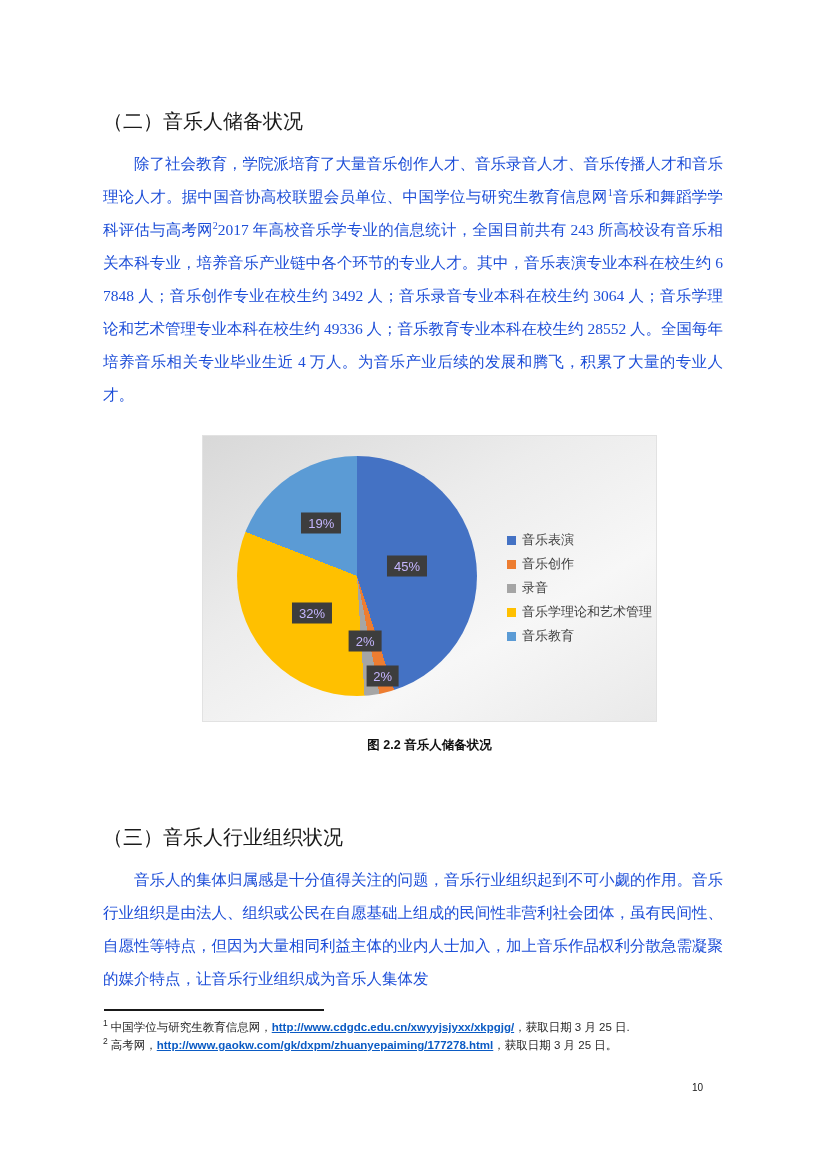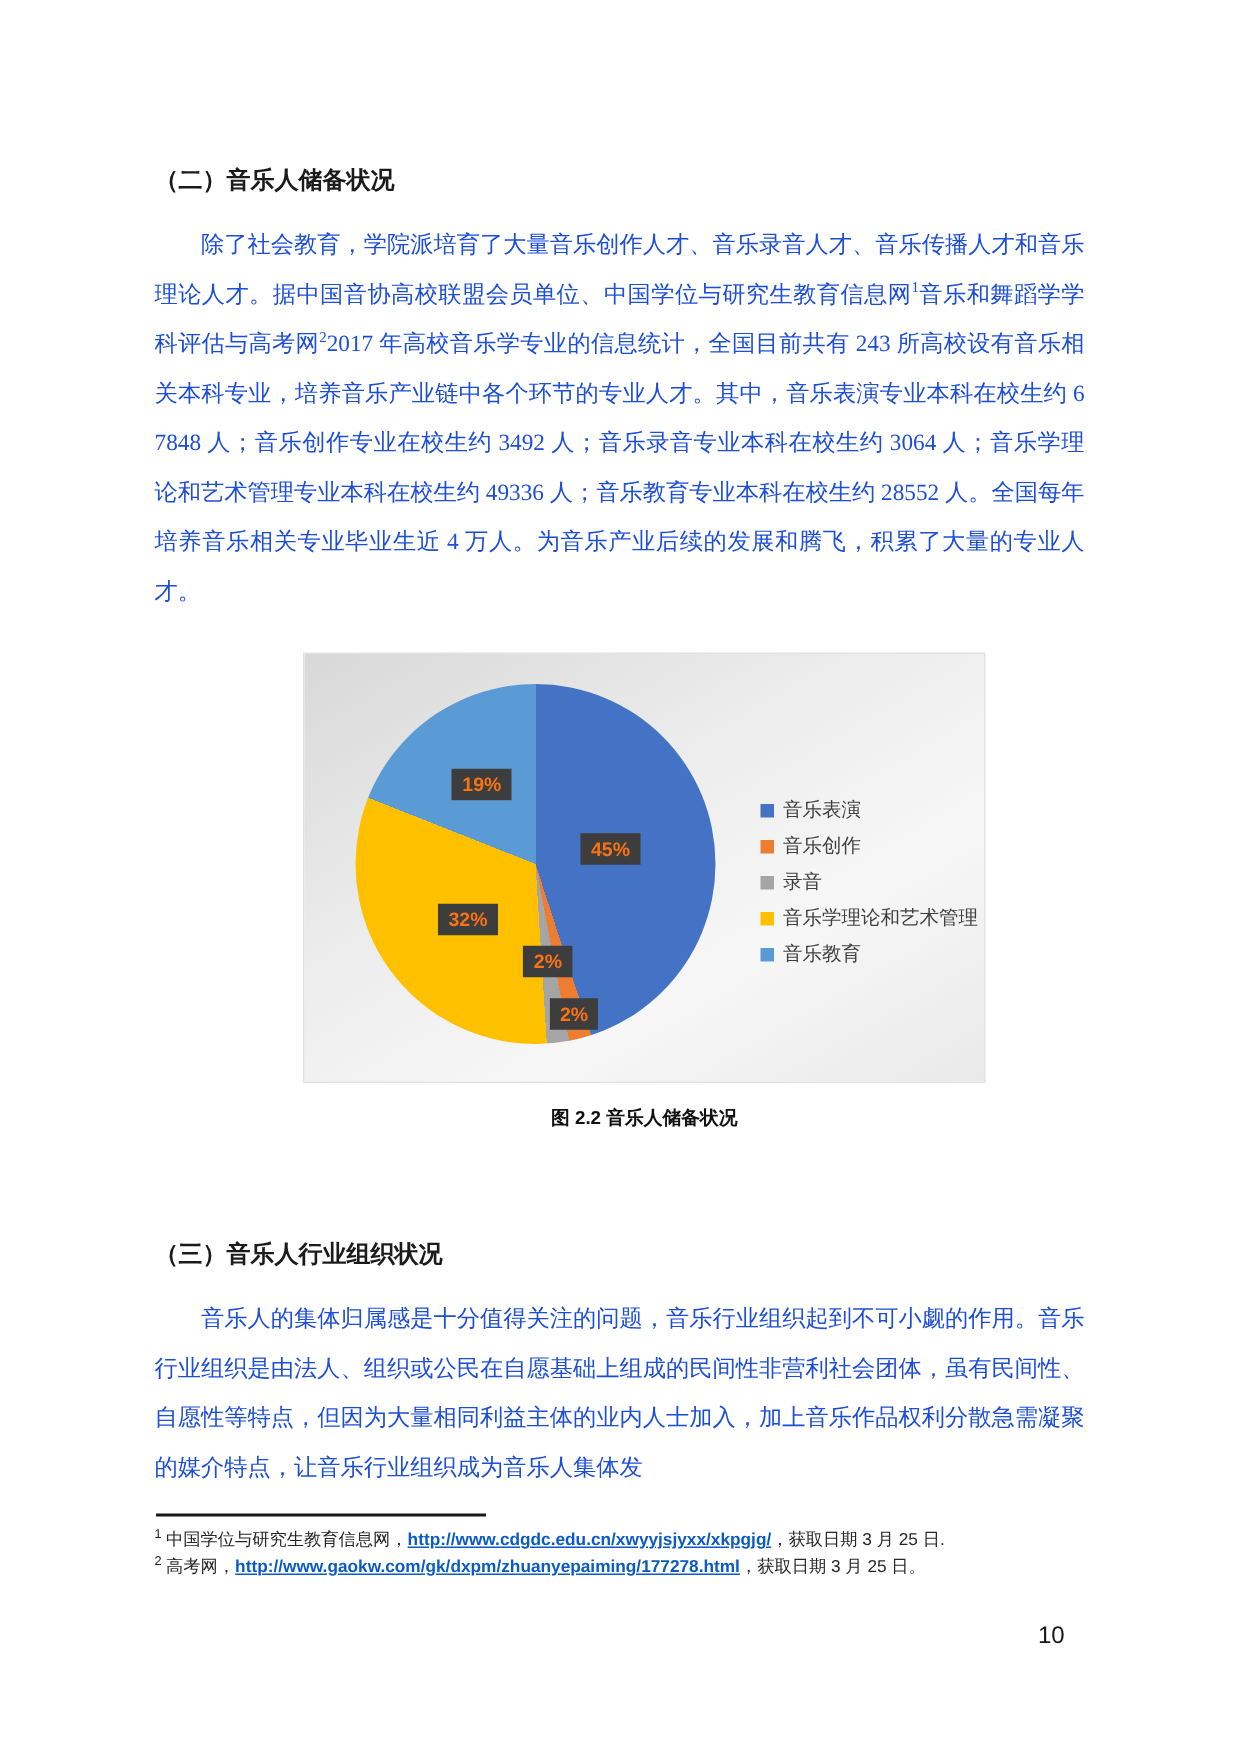--- a/index.html
+++ b/index.html
@@ -1,53 +1,53 @@
 <!DOCTYPE html>
 <html><head>
 <meta charset="utf-8">
 <style>
   html,body{margin:0;padding:0;background:#ffffff;}
   .page{position:relative;width:827px;height:1169px;background:#ffffff;overflow:hidden;
         font-family:"Liberation Serif","DejaVu Serif",serif;color:#1f1f1f;}
   .content{position:absolute;left:103px;top:0;width:620px;}
 
-  .sec-heading{margin:0;font-size:16px;line-height:20px;font-weight:700;color:#1b1b1b;}
+  .sec-heading{margin:0;font-size:20px;line-height:20px;font-weight:400;color:#1b1b1b;}
   .sec-heading.first{margin-top:111px;}
   .sec-heading.second{margin-top:74px;}
 
   p.body{margin:16px 0 0;font-size:15.5px;line-height:33px;text-align:justify;
          text-indent:31px;word-break:break-all;color:#1d4ed8;}
   p.body .bsup{font-size:10px;vertical-align:super;line-height:0;}
 
   
   .chart{position:relative;width:455px;height:287px;margin:24px 0 0 99px;
          border:1px solid #e2e2e2;box-sizing:border-box;
          background:linear-gradient(150deg,#d8d8d8 0%,#ececec 38%,#f7f7f7 68%,#e9e9e9 100%);}
   .pie-area{position:absolute;left:34px;top:20px;width:240px;height:240px;}
   .pie{width:240px;height:240px;border-radius:50%;}
   .slice-label{position:absolute;transform:translate(-50%,-50%);
-               background:#3d3d3d;color:#f97316;padding:3px 7px;white-space:nowrap;
-               font-family:"Liberation Sans",sans-serif;font-size:13px;font-weight:bold;}
+               background:#3d3d3d;color:#c4b5fd;padding:3px 7px;white-space:nowrap;
+               font-family:"Liberation Sans",sans-serif;font-size:13px;font-weight:normal;}
   .legend{position:absolute;left:304px;top:92px;}
   .legend-item{display:flex;align-items:center;height:24px;}
   .legend-item .swatch{width:9px;height:9px;margin-right:6px;flex:none;}
   .legend-item .legend-text{font-family:"Liberation Sans",sans-serif;font-size:13px;color:#3f3f3f;white-space:nowrap;}
 
   .caption{width:455px;margin:15px 0 0 99px;text-align:center;
            font-family:"Liberation Sans",sans-serif;font-size:12.5px;font-weight:bold;
            line-height:16px;color:#111111;}
 
   
   .fn-rule{width:220px;height:0;border:none;border-top:2px solid #191919;margin:14px 0 7px 1px;}
   .footnote{font-family:"Liberation Sans",sans-serif;font-size:11.5px;line-height:18px;color:#262626;}
   .fn-marker{font-size:8.5px;vertical-align:super;line-height:0;margin-right:3px;}
   .fn-link{color:#0b5bc4;text-decoration:underline;font-weight:bold;}
 
   .page-num{position:absolute;left:692px;top:1082px;
-            font-family:"Liberation Sans",sans-serif;font-size:16px;color:#161616;}
+            font-family:"Liberation Sans",sans-serif;font-size:10px;color:#161616;}
 </style>
 </head>
 <body>
 
 <div class="page">
   <div class="content">
 
     <h2 class="sec-heading first">（二）音乐人储备状况</h2>
 
     <p class="body"><span>除了社会教育，学院派培育了大量音乐创作人才、音乐录音人才、音乐传播人才和音乐理论人才。据中国音协高校联盟会员单位、中国学位与研究生教育信息网</span><sup class="bsup">1</sup><span>音乐和舞蹈学学科评估与高考网</span><sup class="bsup">2</sup><span>2017 年高校音乐学专业的信息统计，全国目前共有 243 所高校设有音乐相关本科专业，培养音乐产业链中各个环节的专业人才。其中，音乐表演专业本科在校生约 67848 人；音乐创作专业在校生约 3492 人；音乐录音专业本科在校生约 3064 人；音乐学理论和艺术管理专业本科在校生约 49336 人；音乐教育专业本科在校生约 28552 人。全国每年培养音乐相关专业毕业生近 4 万人。为音乐产业后续的发展和腾飞，积累了大量的专业人才。</span></p>

